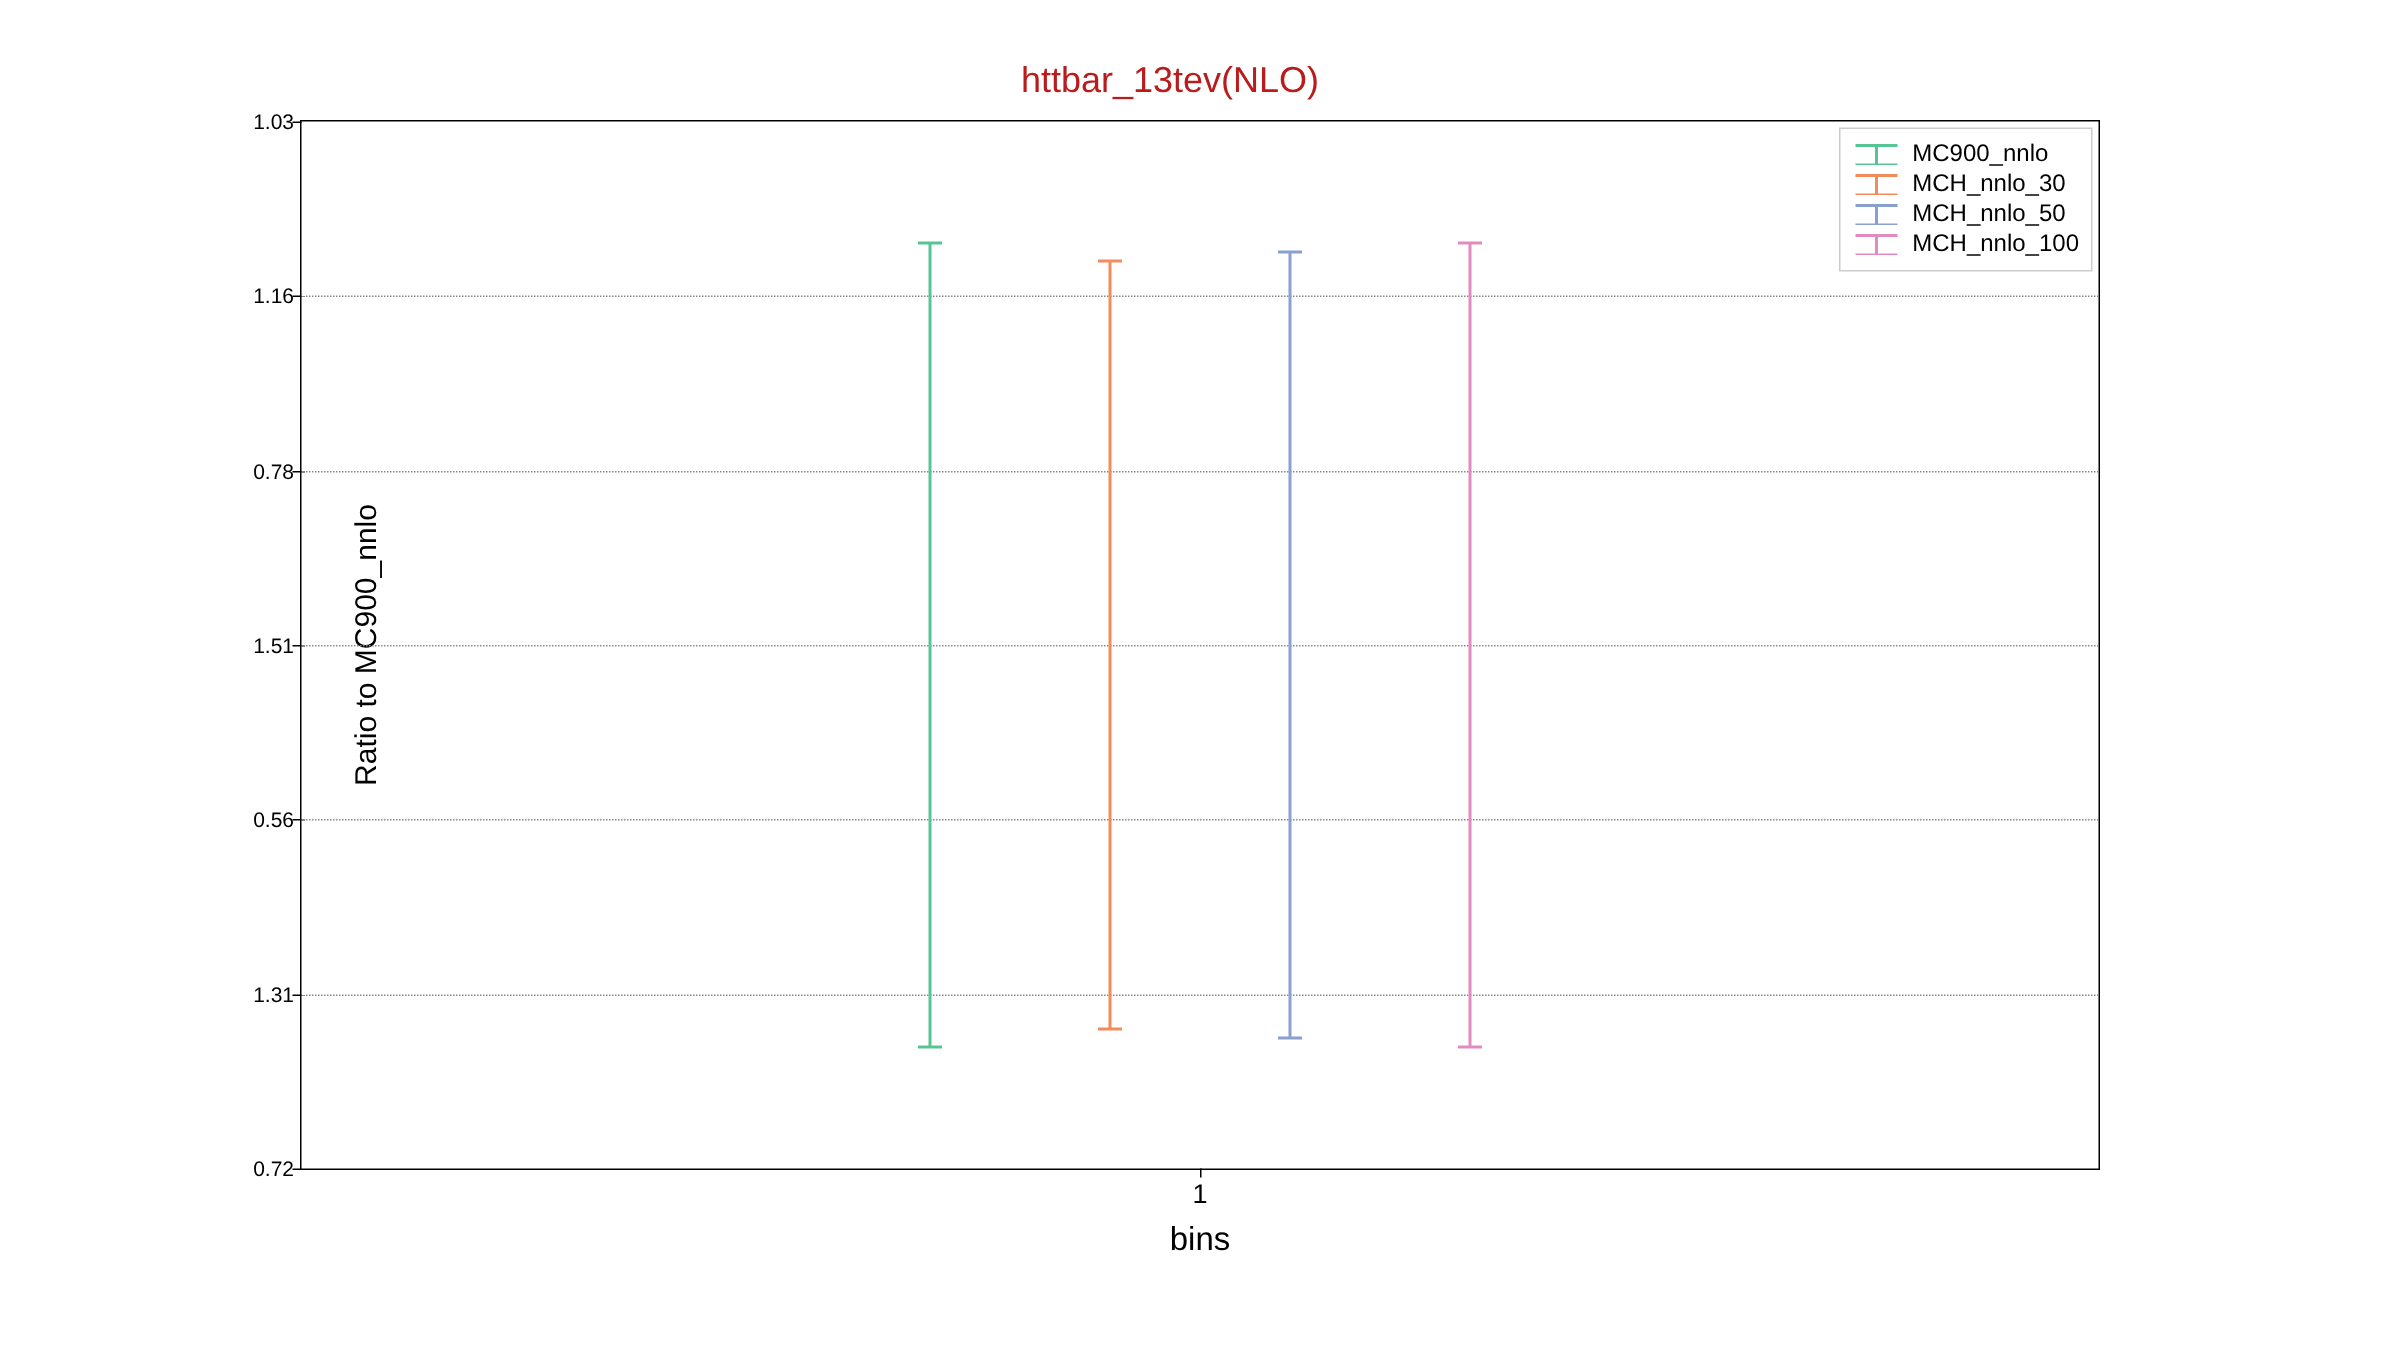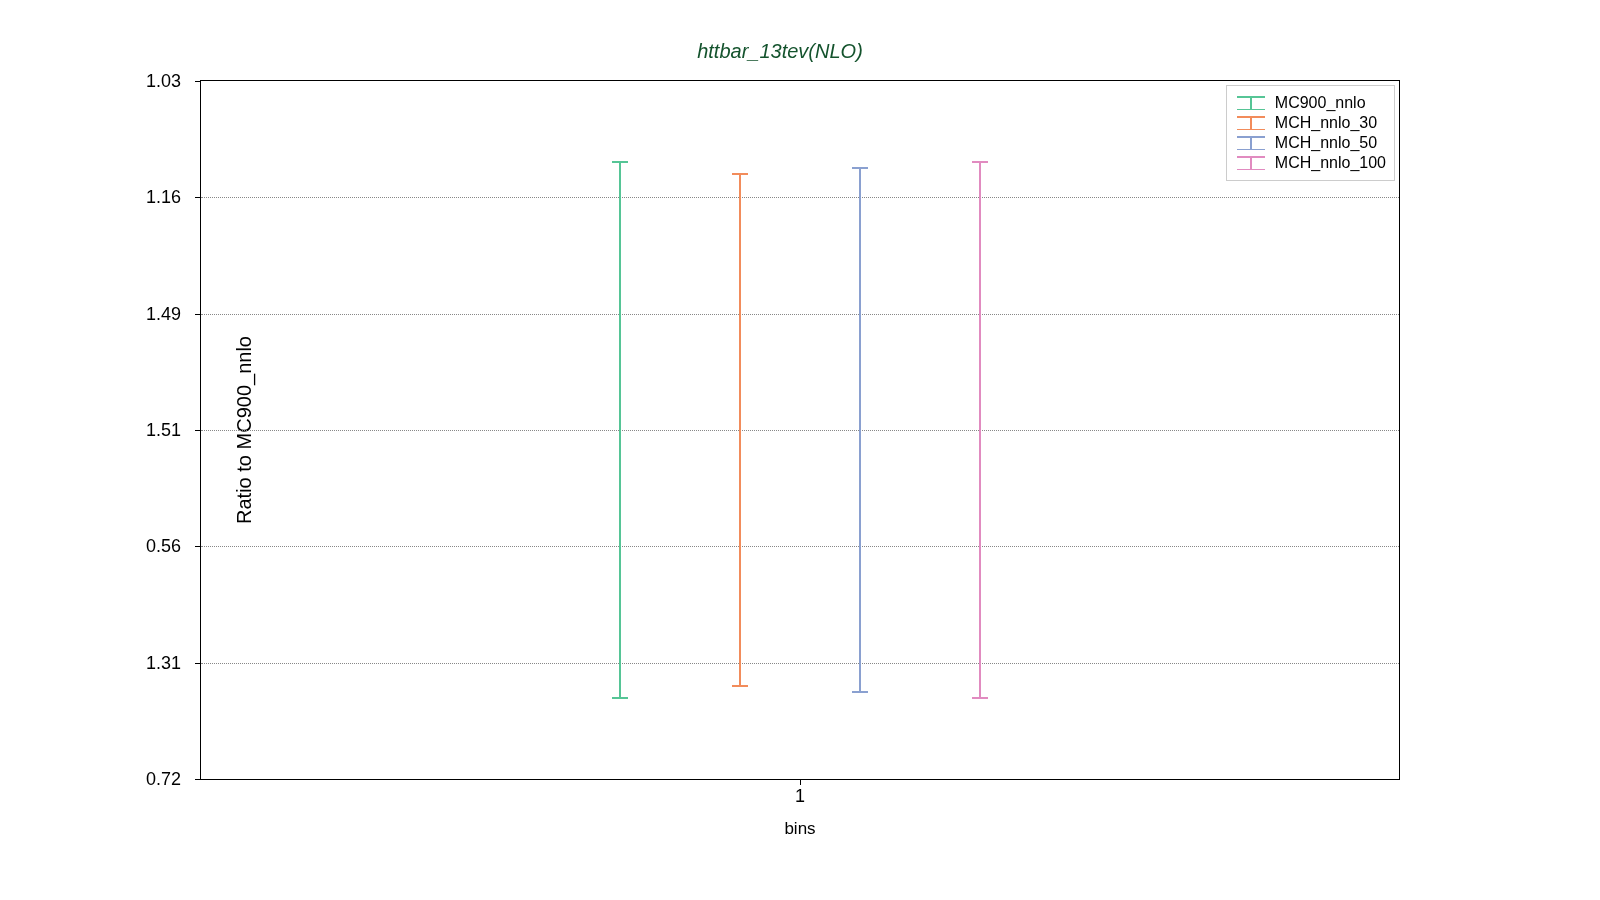--- a/index.html
+++ b/index.html
@@ -17,23 +17,22 @@
       top: 40px;
       width: 1360px;
       height: 780px;
     }
     .title {
       position: absolute;
       top: 0;
       left: 0;
       right: 0;
       text-align: center;
-      font-size: 20px;
-      color: #14532d;
-      font-style: italic;
+      font-size: 24px;
+      color: #b91c1c;
     }
     .plot-area {
       position: absolute;
       left: 100px;
       top: 40px;
       width: 1200px;
       height: 700px;
       border: 1px solid #000;
       box-sizing: border-box;
     }
@@ -45,28 +44,28 @@
       transform-origin: center;
       font-size: 20px;
       white-space: nowrap;
     }
     .x-label {
       position: absolute;
       bottom: -60px;
       left: 0;
       right: 0;
       text-align: center;
-      font-size: 17px;
+      font-size: 22px;
     }
     .y-tick {
       position: absolute;
       left: -55px;
-      font-size: 18px;
+      font-size: 14px;
       transform: translateY(-50%);
-      text-align: left;
+      text-align: right;
       width: 50px;
     }
     .y-tick-mark {
       position: absolute;
       left: -6px;
       width: 6px;
       height: 1px;
       background: #000;
     }
     .x-tick {
@@ -150,21 +149,21 @@
     <div class="x-label">bins</div>
 
     <div class="y-tick" style="top:100%">0.72</div>
     <div class="y-tick-mark" style="top:100%"></div>
     <div class="y-tick" style="top:83.333%">1.31</div>
     <div class="y-tick-mark" style="top:83.333%"></div>
     <div class="y-tick" style="top:66.667%">0.56</div>
     <div class="y-tick-mark" style="top:66.667%"></div>
     <div class="y-tick" style="top:50%">1.51</div>
     <div class="y-tick-mark" style="top:50%"></div>
-    <div class="y-tick" style="top:33.333%">1.49</div>
+    <div class="y-tick" style="top:33.333%">0.78</div>
     <div class="y-tick-mark" style="top:33.333%"></div>
     <div class="y-tick" style="top:16.667%">1.16</div>
     <div class="y-tick-mark" style="top:16.667%"></div>
     <div class="y-tick" style="top:0%">1.03</div>
     <div class="y-tick-mark" style="top:0%"></div>
 
     <div class="gridline" style="top:83.333%"></div>
     <div class="gridline" style="top:66.667%"></div>
     <div class="gridline" style="top:50%"></div>
     <div class="gridline" style="top:33.333%"></div>

